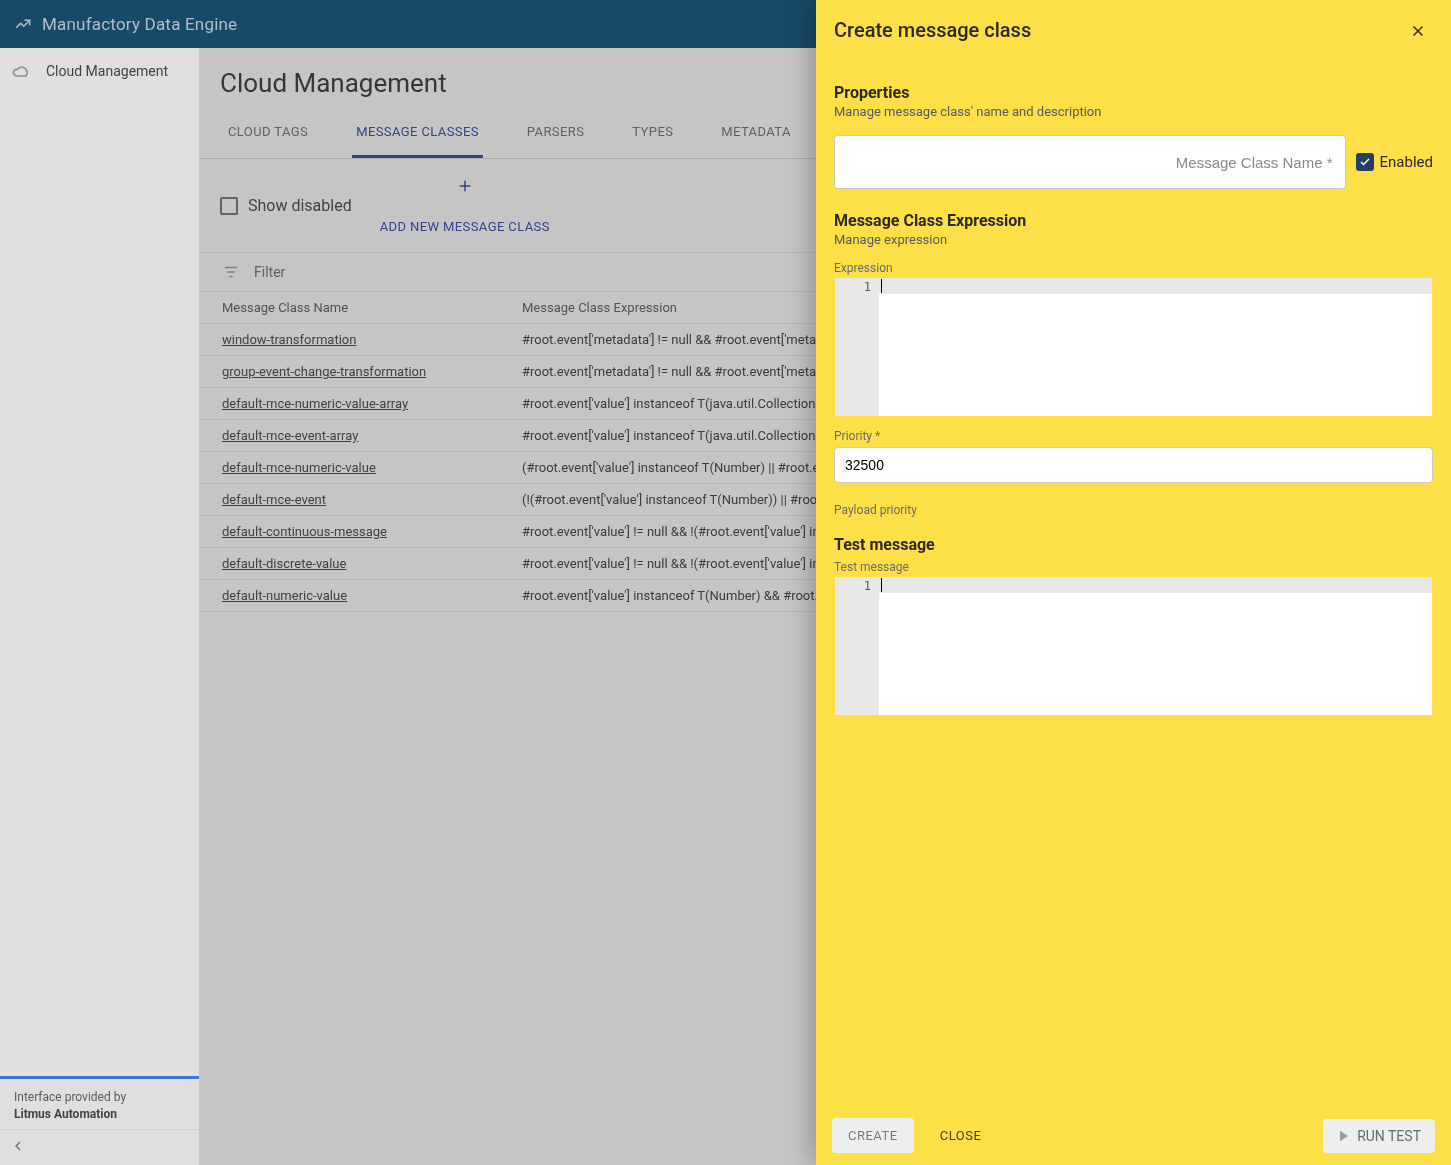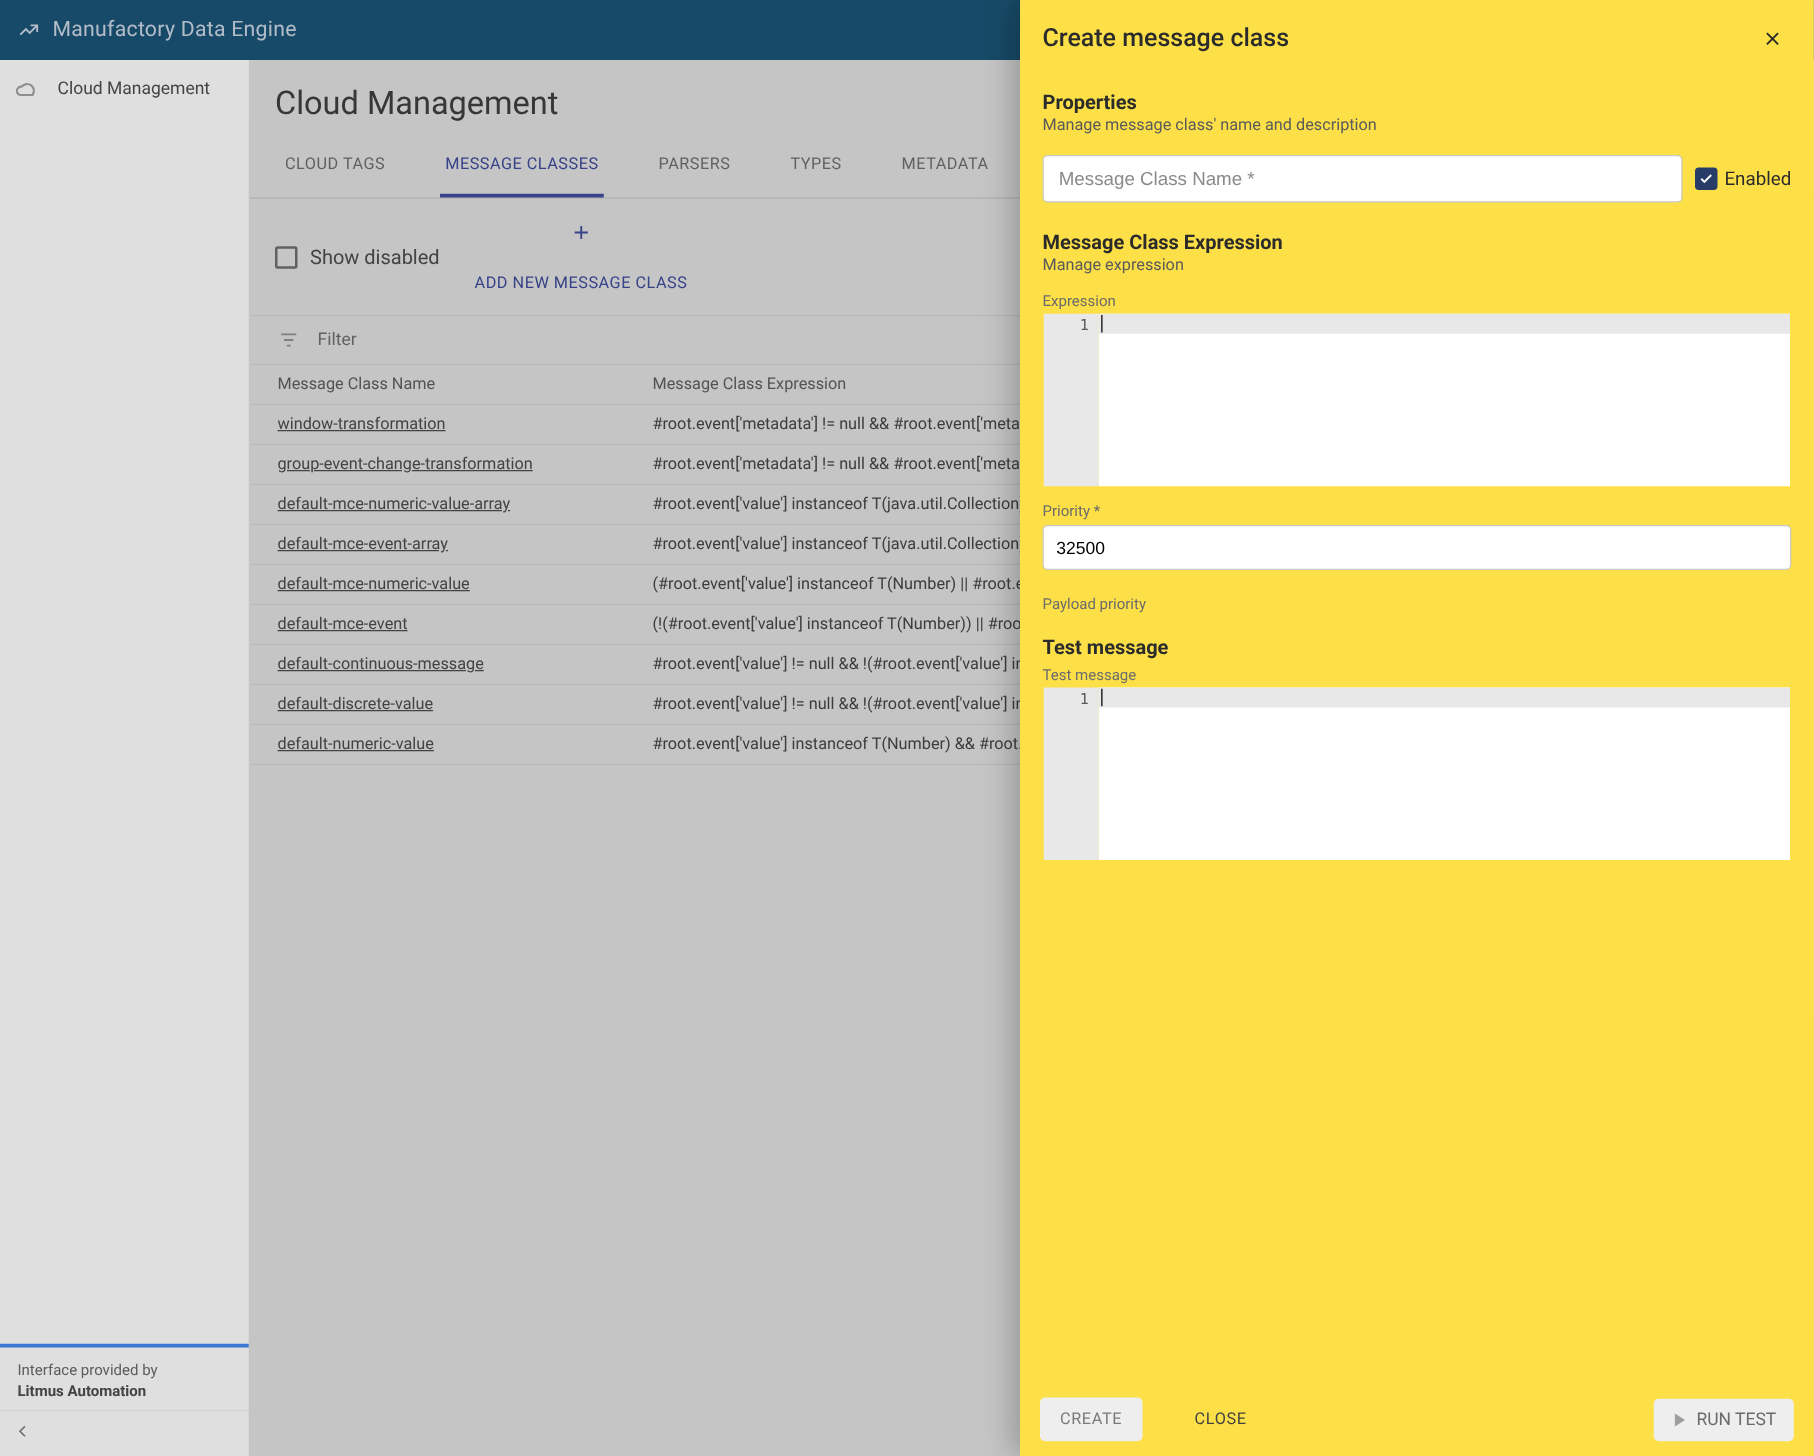--- a/index.html
+++ b/index.html
@@ -143,31 +143,32 @@
   .drawer-header {
     padding: 18px 20px 6px 18px;
     display:flex; align-items:flex-start; justify-content:space-between;
   }
   .drawer-title { font-size:20px; font-weight:500; color:#2b2b2b;}
   .close-x { cursor:pointer; color:#424242; padding:4px;}
   .drawer-body {
     padding: 10px 18px 0 18px;
     overflow:auto; flex:1;
   }
-  .section-h { font-size:16px; font-weight:700; color:#2b2b2b; margin-top:8px;}
+  .section-h { font-size:16px; font-weight:700; color:#2b2b2b; margin-top:20px;}
   .section-sub { font-size:13px; color:#5a5a5a; margin-top:2px;}
   .prop-row { display:flex; align-items:center; gap:10px; margin-top:16px;}
   .text-input {
     flex:1;
-    height:38px;
+    height:54px;
     border:1px solid #c9c9c9;
     border-radius:4px;
     padding: 0 12px;
     font-size:15px;
     color:#212121;
+    text-align:right;
   }
   .text-input::placeholder { color:#8a8a8a; }
   .enabled-wrap { display:flex; align-items:center; gap:6px; }
   .chk-filled {
     width:18px; height:18px; border-radius:3px; background:#283c68; display:flex; align-items:center; justify-content:center;
   }
 
   .small-label { font-size:12px; color:#6b6b6b; margin-top:14px;}
   .code-box {
     border:1px solid transparent;
@@ -191,21 +192,21 @@
 
   .field-label { font-size:12px; color:#6b6b6b; margin-top:12px;}
   .field-hint { font-size:12px; color:#6b6b6b; margin-top:20px;}
   .num-input {
     width:100%; height:36px; border:1px solid #c9c9c9; border-radius:4px; padding:0 10px; font-size:14px;
     margin-top:4px;
   }
 
   .drawer-footer {
     padding: 12px 16px;
-    display:flex; align-items:center; gap:26px;
+    display:flex; align-items:center; gap:10px;
   }
   .drawer-footer .spacer { flex:1; }
   .flat-btn {
     font-size:13px; letter-spacing:.5px; color:#424242; padding:10px 16px; border-radius:4px; cursor:pointer;
   }
   .flat-btn.muted { background:#eeeeee; color:#7a7a7a;}
   .run-btn {
     display:flex; align-items:center; gap:6px;
     background:#eeeeee; color:#6b6b6b; padding:9px 14px; border-radius:4px;
   }

